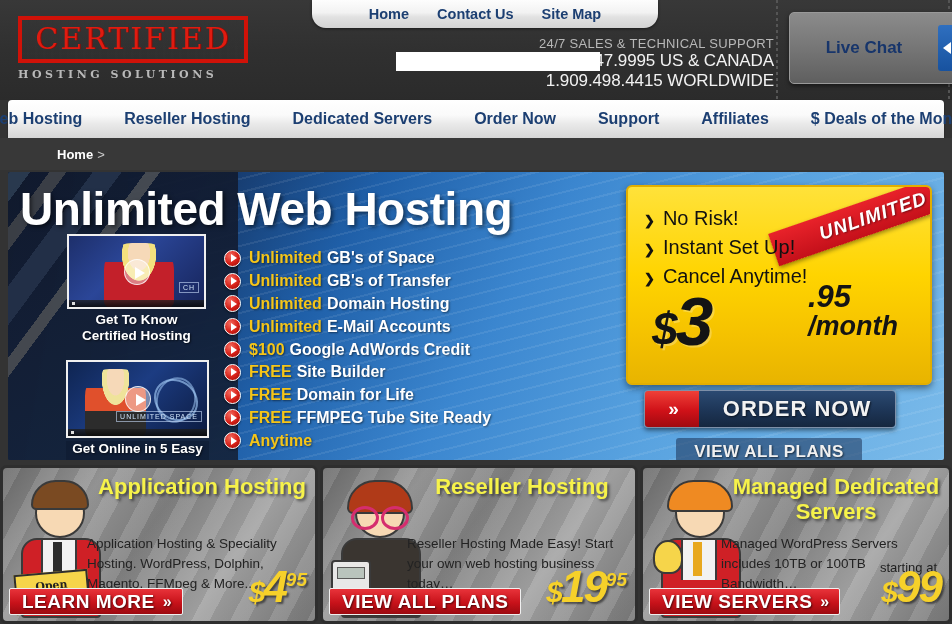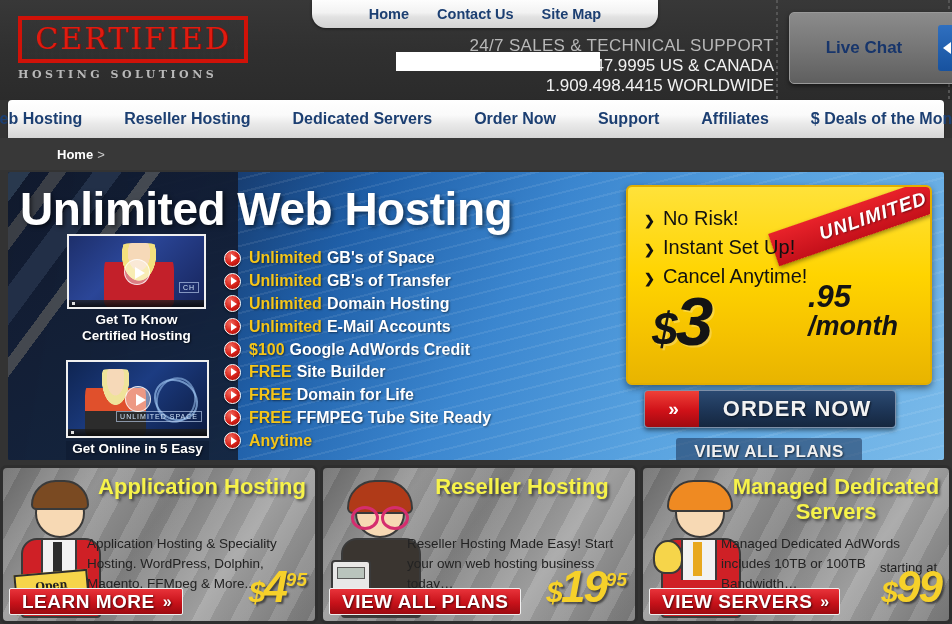--- a/index.html
+++ b/index.html
@@ -44,21 +44,21 @@
     display:flex; align-items:center; justify-content:center; gap:28px;
     box-shadow:0 1px 3px rgba(0,0,0,.5);
   }
   .toptabs a {
     font-size:14.5px; color:#1c3f72; text-decoration:none; font-weight:bold;
   }
 
   .support {
     position:absolute; right:178px; top:36px; text-align:right; width:400px;
   }
-  .support .line1 { font-size:17px; color:#b8b8b8; letter-spacing:.3px; }
+  .support .line1 { font-size:13px; color:#b8b8b8; letter-spacing:.3px; }
   .support .line2, .support .line3 {
     font-size:17px; color:#f2f2f2; letter-spacing:-.1px; line-height:20px;
   }
   .redact {
     position:absolute; left:396px; top:52px; width:204px; height:19px;
     background:#ffffff;
   }
 
   .vdots { position:absolute; top:0; height:100px; width:2px;
     background:repeating-linear-gradient(to bottom,#555 0 3px, transparent 3px 6px); }
@@ -584,21 +584,21 @@
       <div class="card-sheen"></div>
       <div class="mascot">
         <div class="m-body"></div>
         <div class="m-shirt"></div>
         <div class="m-tie" style="background:#e8a81e;"></div>
         <div class="m-head"></div>
         <div class="m-hair" style="background:#ef8a22; width:66px; left:16px; height:32px;"></div>
         <div class="m-bulb"></div>
       </div>
       <div class="card-title">Managed Dedicated Servers</div>
-      <div class="card-desc">Managed Dedicated AdWords includes 10TB or 100TB Bandwidth…</div>
+      <div class="card-desc">Managed WordPress Servers includes 10TB or 100TB Bandwidth…</div>
       <div class="card-btn">
         <span>VIEW SERVERS</span>
         <span class="arr">»</span>
       </div>
       <div class="card-startat">starting at</div>
       <div class="card-price"><span class="cur">$</span><span>99</span><span class="sup"></span></div>
     </div>
 
   </div>
 

